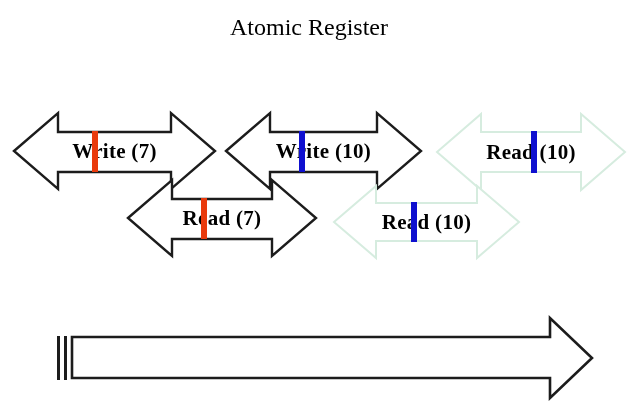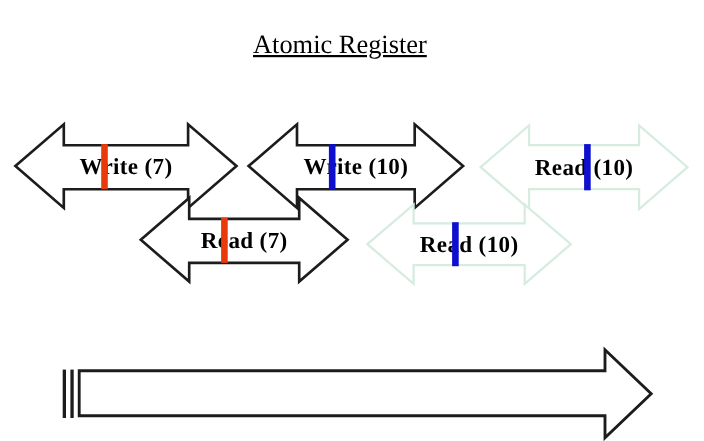--- a/index.html
+++ b/index.html
@@ -6,25 +6,24 @@
   body {
     width: 640px; height: 401px;
     background: #ffffff;
     font-family: "Liberation Serif", serif;
     position: relative;
     overflow: hidden;
   }
   .diagram { position: absolute; inset: 0; }
   .title {
     position: absolute;
-    left: 0; right: 22px; top: 28px;
+    left: 0; right: 22px; top: 14px;
     text-align: center;
     font-size: 24px;
     color: #000000;
-    text-decoration: underline;
   }
   .op-arrow { position: absolute; }
   .op-arrow svg {
     position: absolute; left: 0; top: 0;
     width: 100%; height: 100%;
     overflow: visible;
     display: block;
   }
   .op-arrow polygon { fill: #ffffff; stroke-linejoin: miter; }
   .op-label {

